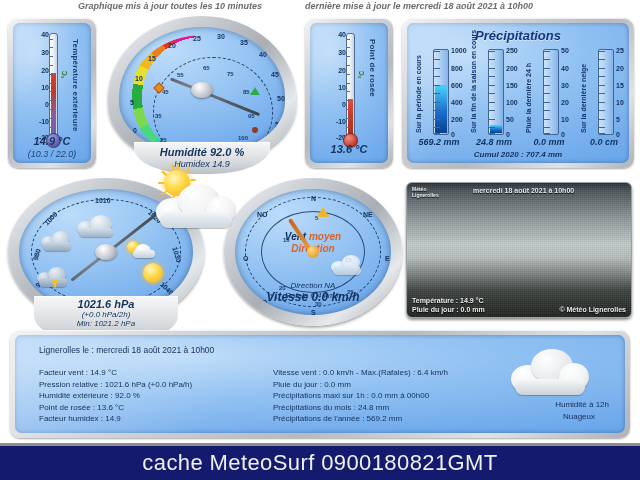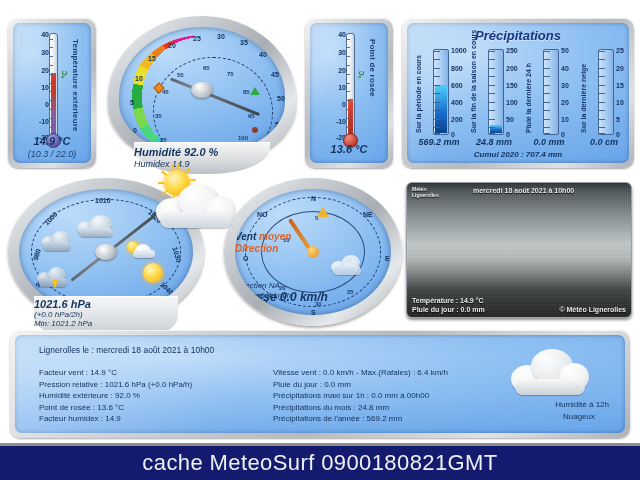--- a/index.html
+++ b/index.html
@@ -105,21 +105,21 @@
     border-radius: 2px;
   }
   .needle.tail{ background: linear-gradient(to right,#8d949c,#5c636b); }
   .hub {
     position:absolute; left:50%; top:50%; width: 22px; height: 16px;
     margin:-8px 0 0 -11px; border-radius:50%;
     background: radial-gradient(circle at 38% 30%, #ffffff, #c3c8ce 55%, #8b9096 100%);
     box-shadow: 0 1px 2px rgba(0,0,0,.4);
   }
   .dial-label {
-    position:absolute; left:0; right:0; text-align:left;
+    position:absolute; left:0; right:0; text-align:center;
     font-size: 11px; font-style: italic; font-weight:bold; color:#12325f;
   }
 
   
   .gauge-banner{
     position:absolute; left: 8%; right: 8%; bottom: 2px; height: 34px;
     background: linear-gradient(to bottom,#f6f7f8,#d9dcdf 60%,#bcc0c5);
     border-radius: 0 0 60px 60px / 0 0 26px 26px;
     box-shadow: inset 0 1px 0 rgba(255,255,255,.8);
     text-align:center;
@@ -228,20 +228,24 @@
     color:#eef0f4; font-size: 22px; letter-spacing:.4px;
     font-family:"Liberation Sans", sans-serif;
   }
   .greyline{ position:absolute; left:0; bottom:34px; width:640px; height:3px; background:#8e8e8e; }
 </style>
 </head>
 <body>
 
 <div id="page">
 
+  <div class="hdr">
+    <div class="h-left">Graphique mis à jour toutes les 10 minutes</div>
+    <div class="h-right">dernière mise à jour le mercredi 18 août 2021 à 10h00</div>
+  </div>
 
   <div class="panel" style="left:8px; top:18px; width:88px; height:150px;">
     <div class="panel-inner">
       <div class="thermo-wrap">
         <div class="t-ticks">
           <span style="top:2px;">40</span>
           <span style="top:20px;">30</span>
           <span style="top:38px;">20</span>
           <span style="top:55px;">10</span>
           <span style="top:72px;">0</span>

